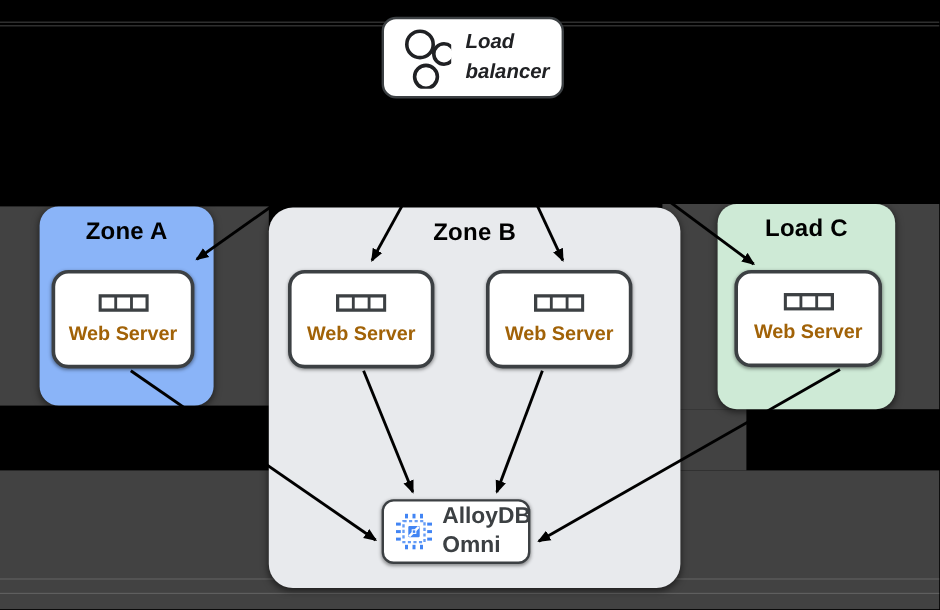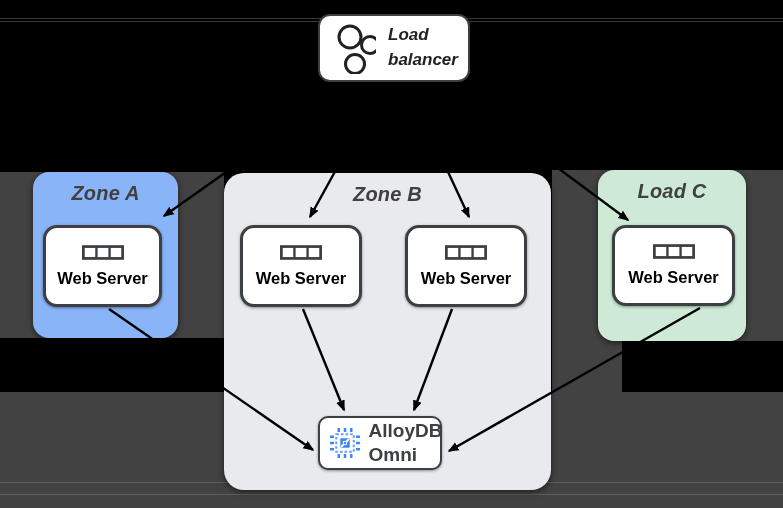--- a/index.html
+++ b/index.html
@@ -10,29 +10,29 @@
   .shade{position:absolute;background:#424242;z-index:1;}
   .hairline{position:absolute;left:0;width:783px;height:1px;z-index:2;}
   .hairline.top{background:#3a3a3a;}
   .hairline.bottom{background:#6e6e6e;opacity:.65;}
   .zone{
     position:absolute;z-index:3;border-radius:16px;
     box-shadow:0 2px 6px rgba(0,0,0,.55);
   }
   .zone-title{
     position:absolute;top:10px;left:0;right:0;text-align:center;
-    font-size:20px;font-weight:bold;color:#404040;letter-spacing:.2px;font-style:italic;
+    font-size:20px;font-weight:bold;color:#000000;letter-spacing:.2px;
   }
   .node{
     position:absolute;z-index:5;background:#fff;border:3px solid #3c4043;
     border-radius:14px;box-sizing:border-box;display:flex;align-items:center;
     justify-content:center;box-shadow:0 1px 3px rgba(0,0,0,.4);
   }
   .ws{flex-direction:column;gap:9px;}
-  .node-label{font-size:16.5px;font-weight:bold;color:#000000;white-space:nowrap;}
+  .node-label{font-size:16.5px;font-weight:bold;color:#a16207;white-space:nowrap;}
   .lb{border-width:2.5px;border-radius:12px;flex-direction:row;gap:12px;justify-content:flex-start;padding-left:10px;}
   .lb-label{font-size:17px;font-weight:bold;color:#202124;width:80px;line-height:1.45;}
   .db{border-width:2.5px;border-radius:10px;flex-direction:row;gap:9px;}
   .db-label{font-size:19px;font-weight:bold;color:#3c4043;width:62px;line-height:1.25;}
   .arrows{position:absolute;left:0;top:0;z-index:6;pointer-events:none;}
 </style>
 </head>
 <body>
 
 <div class="canvas">
@@ -44,21 +44,21 @@
 
   <div class="hairline top" style="top:18px;"></div>
   <div class="hairline top" style="top:21px;"></div>
   <div class="hairline bottom" style="top:482px;"></div>
   <div class="hairline bottom" style="top:494px;"></div>
 
   <div class="zone" style="left:33px;top:172px;width:145px;height:166px;background:#8ab4f8;">
     <div class="zone-title">Zone A</div>
   </div>
 
-  <div class="zone" style="left:224px;top:173px;width:327px;height:317px;background:#e8eaed;border-radius:20px;">
+  <div class="zone" style="left:224px;top:173px;width:327px;height:317px;background:#e8eaed;border-radius:20px;padding-left:16px;">
     <div class="zone-title">Zone B</div>
   </div>
 
   <div class="zone" style="left:598px;top:170px;width:148px;height:171px;background:#ceead6;">
     <div class="zone-title">Load C</div>
   </div>
 
   <div class="node lb" style="left:318px;top:14px;width:152px;height:68px;font-style:italic;">
     <svg width="46" height="52" viewBox="0 0 46 52">
       <circle cx="40" cy="23" r="8.5" fill="#fff" stroke="#202124" stroke-width="3"></circle>

